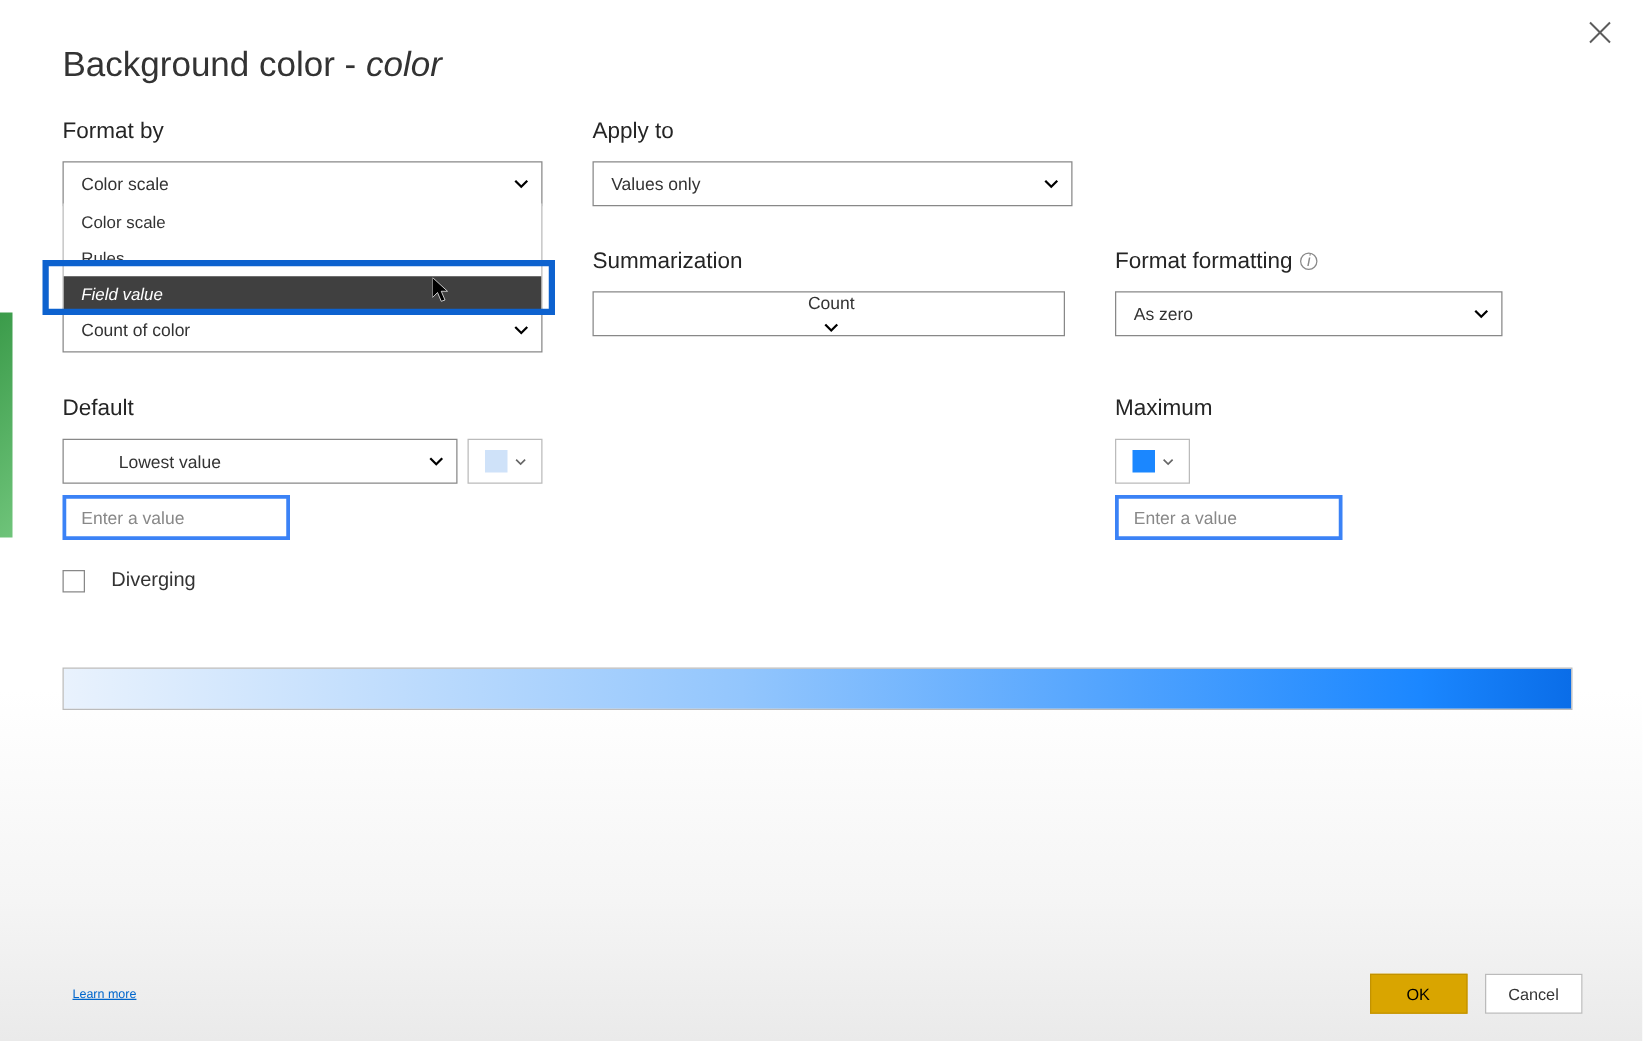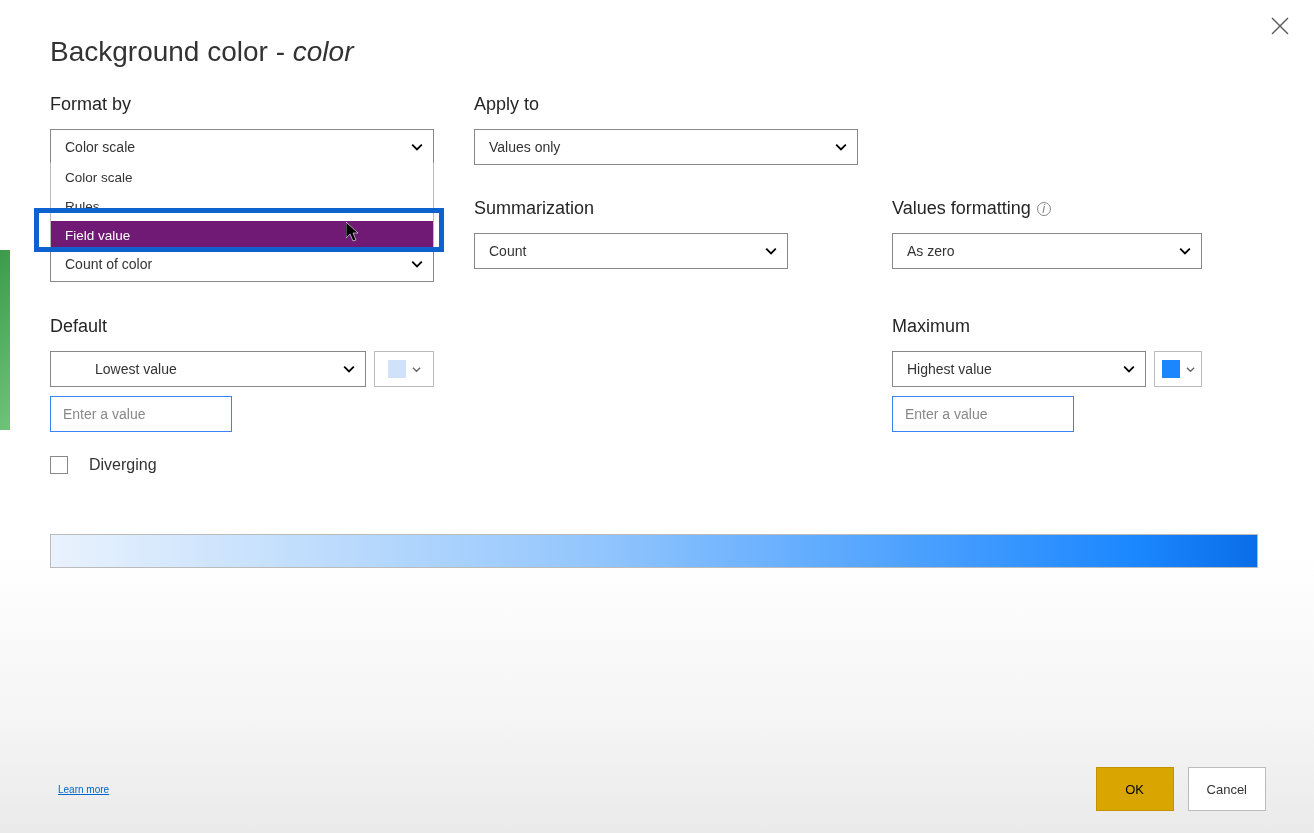--- a/index.html
+++ b/index.html
@@ -110,22 +110,23 @@
   z-index: 10;
   margin-top: -1px;
 }
 .dropdown-item {
   padding: 7px 14px;
   font-size: 13.5px;
   color: #333;
   cursor: pointer;
 }
 .dropdown-item.highlighted {
-  background: #701a75;
+  background: #404040;
   color: #fff;
+  font-style: italic;
 }
 .highlight-box {
   position: absolute;
   border: 5px solid #0d62cf;
   pointer-events: none;
   z-index: 11;
 }
 .cursor-arrow {
   position: absolute;
   z-index: 12;
@@ -146,21 +147,21 @@
 .swatch {
   width: 18px;
   height: 18px;
 }
 .small-chev {
   width: 9px;
   height: 9px;
   color: #666;
 }
 .text-input {
-  border: 1px solid #3b82f6;
+  border: 3px solid #3b82f6;
   background: #fff;
   height: 36px;
   padding: 0 12px;
   font-size: 14px;
   color: #333;
 }
 .text-input::placeholder { color: #888; }
 .checkbox-row {
   display: flex;
   align-items: center;
@@ -193,21 +194,21 @@
   align-items: center;
   justify-content: space-between;
 }
 .learn-link {
   color: #0066cc;
   text-decoration: underline;
   font-size: 10px;
 }
 .footer-buttons { display: flex; gap: 14px; }
 .btn {
-  height: 44px;
+  height: 32px;
   min-width: 78px;
   padding: 10px 18px;
   font-size: 13px;
   border: 1px solid transparent;
   cursor: pointer;
   display: flex;
   align-items: center;
   justify-content: center;
 }
 .btn-ok { background: #d9a500; color: #000; border-color: #c29200; }
@@ -280,31 +281,31 @@
       <div class="select-box" style="width:384px;">
         <span>Count of color</span>
         <svg class="chev" viewBox="0 0 10 10">
             <path d="M1 3 L5 7 L9 3" fill="none" stroke="#000" stroke-width="1.5"></path>
           </svg>
       </div>
     </div>
 
     <div class="block col-2 row-2">
       <div class="field-label">Summarization</div>
-      <div class="select-box" style="width:314px;">
+      <div class="select-box" style="width:378px;flex-direction:column;">
         <span>Count</span>
         <svg class="chev" viewBox="0 0 10 10">
             <path d="M1 3 L5 7 L9 3" fill="none" stroke="#000" stroke-width="1.5"></path>
           </svg>
       </div>
     </div>
 
     <div class="block col-3 row-2">
       <div class="field-label">
-        <span>Values formatting</span>
+        <span>Format formatting</span>
         <span class="info-icon">i</span>
       </div>
       <div class="select-box" style="width:310px;">
         <span>As zero</span>
         <svg class="chev" viewBox="0 0 10 10">
             <path d="M1 3 L5 7 L9 3" fill="none" stroke="#000" stroke-width="1.5"></path>
           </svg>
       </div>
     </div>
 
@@ -323,26 +324,20 @@
               <path d="M1 3 L5 7 L9 3" fill="none" stroke="currentColor" stroke-width="1.5"></path>
             </svg>
         </div>
       </div>
       <input class="text-input" style="width: 182px; margin-top: 9px;" placeholder="Enter a value">
     </div>
 
     <div class="block col-3 row-3">
       <div class="field-label">Maximum</div>
       <div style="display:flex; gap:8px; align-items:center;">
-        <div class="select-box" style="width:316px;">
-          <span>Highest value</span>
-          <svg class="chev" viewBox="0 0 10 10">
-              <path d="M1 3 L5 7 L9 3" fill="none" stroke="#000" stroke-width="1.5"></path>
-            </svg>
-        </div>
         <div class="color-swatch-box">
           <div class="swatch" style="background:#1b87ff;"></div>
           <svg class="small-chev" viewBox="0 0 10 10">
               <path d="M1 3 L5 7 L9 3" fill="none" stroke="currentColor" stroke-width="1.5"></path>
             </svg>
         </div>
       </div>
       <input class="text-input" style="width: 182px; margin-top: 9px;" placeholder="Enter a value">
     </div>
 

